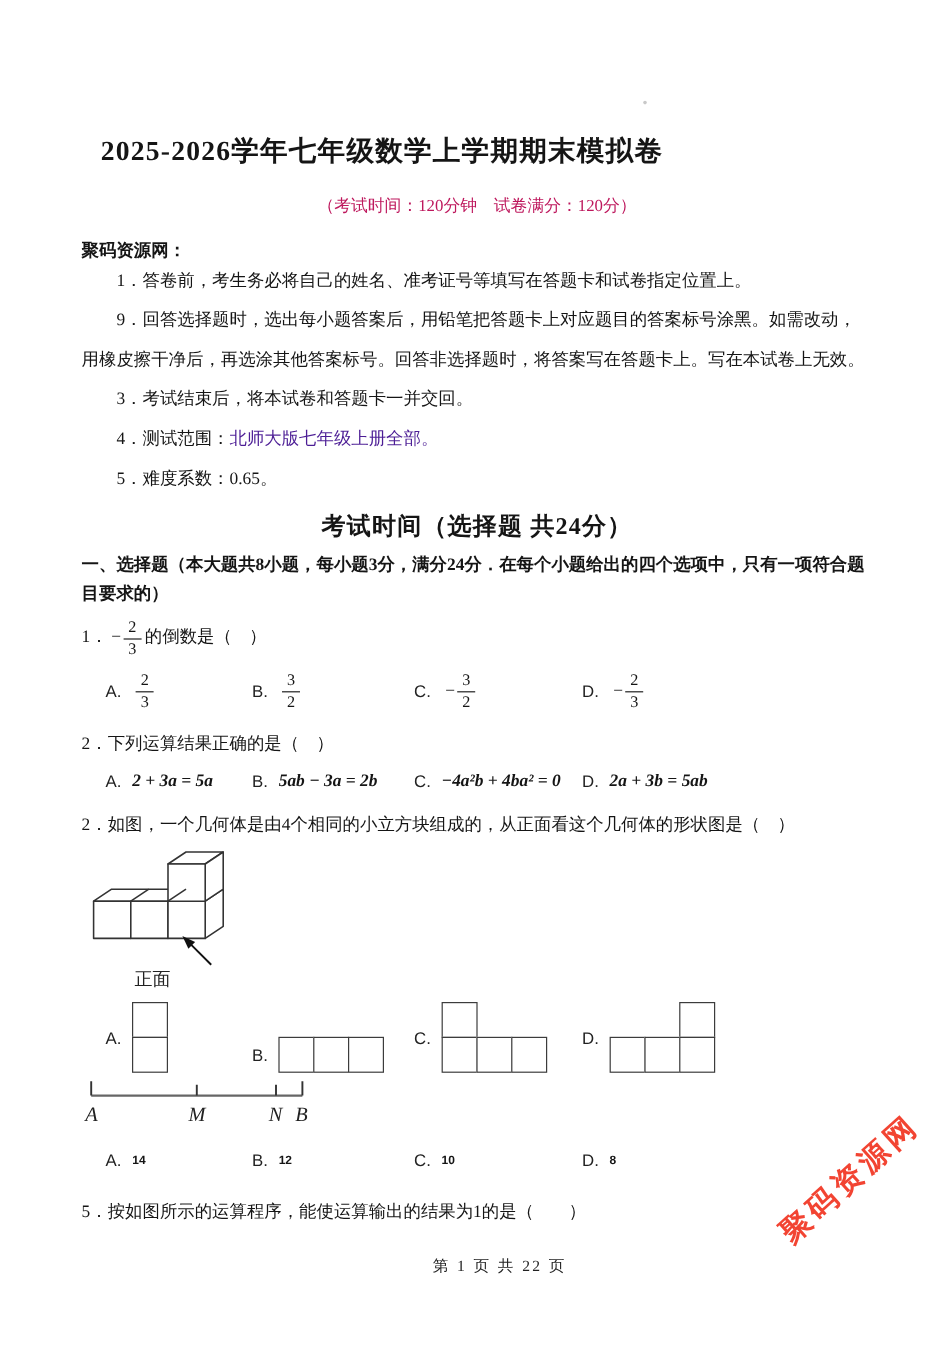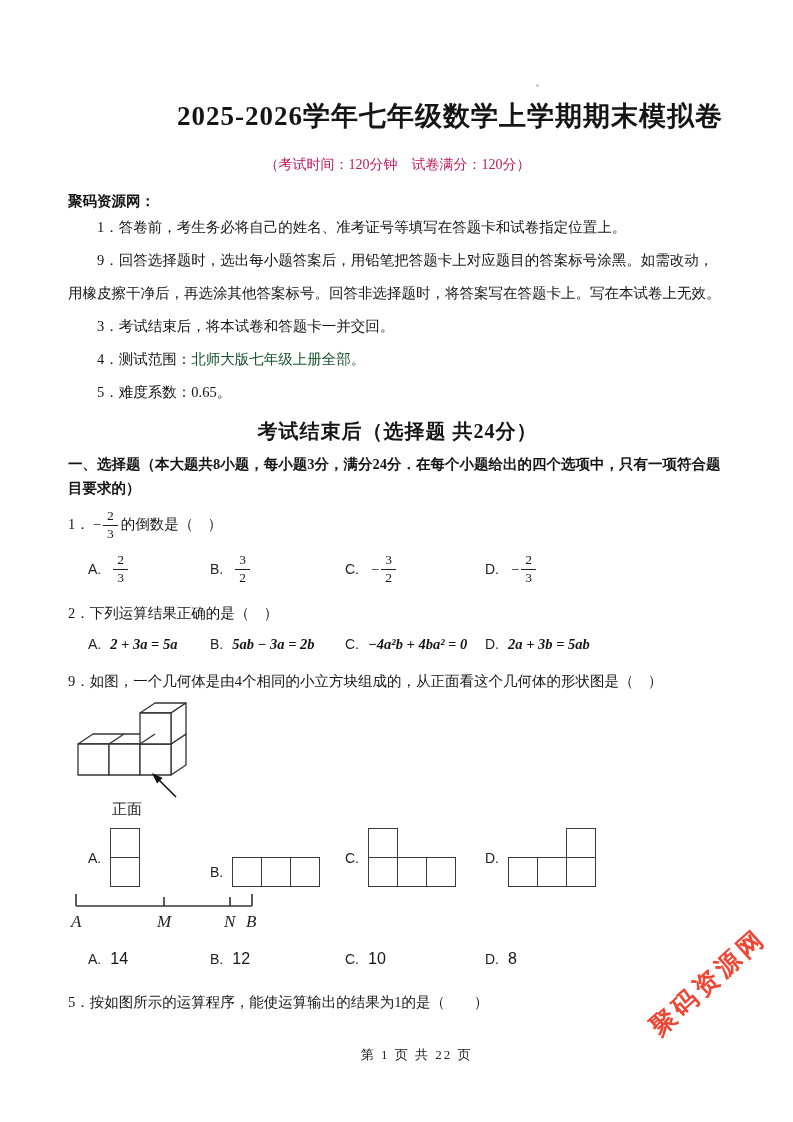--- a/index.html
+++ b/index.html
@@ -1,36 +1,36 @@
 <!DOCTYPE html>
 <html><head>
 <meta charset="utf-8">
 <style>
   html,body{margin:0;padding:0;background:#ffffff;}
   .page{position:relative;width:793px;height:1122px;background:#fff;overflow:hidden;
         font-family:"Liberation Serif","DejaVu Serif",serif;color:#151515;font-size:14.5px;}
   .content{padding:0 66px 0 68px;}
-  .title{margin:4px;padding-top:94px;text-align:right;font-size:27px;font-weight:bold;letter-spacing:1px;}
+  .title{margin:16px;padding-top:94px;text-align:left;font-size:23px;font-weight:bold;letter-spacing:1px;}
   .subtitle{margin-top:22px;text-align:center;font-size:14px;color:#be185d;}
   .notices-heading{margin-top:18px;font-weight:bold;font-size:14.5px;}
   .notice{margin:0;text-indent:2em;line-height:33px;}
-  .red{color:#14532d;}
+  .red{color:#4c1d95;}
   .part-title{margin:9px 0 0;text-align:center;font-size:20px;font-weight:bold;letter-spacing:1px;}
   .intro{margin:7px 0 0;font-weight:bold;line-height:24px;}
   .q{margin-top:10px;line-height:27px;}
   .q.tall{display:flex;align-items:center;margin-top:4px;min-height:42px;line-height:1.2;}
   .opt-row{display:flex;align-items:center;padding-left:20px;margin-top:3px;min-height:28px;}
   .opt-row.fracs{min-height:42px;margin-top:2px;}
   .opt{display:flex;align-items:center;}
   .opt:nth-child(1){width:122px;}
   .opt:nth-child(2){width:135px;}
   .opt:nth-child(3){width:140px;}
   .opt:nth-child(4){flex:1;}
   .opt-label{font-family:"Liberation Sans","DejaVu Sans",sans-serif;font-size:14px;margin-right:9px;color:#222;}
-  .opt-val{font-family:"Liberation Sans","DejaVu Sans",sans-serif;font-size:16px;}
+  .opt-val{font-family:"Liberation Sans","DejaVu Sans",sans-serif;font-size:10px;font-weight:bold;}
   .math{font-style:italic;font-family:"Liberation Serif","DejaVu Serif",serif;font-weight:bold;}
   .frac{display:inline-flex;align-items:center;vertical-align:middle;margin:0 3px;}
   .fsign{margin-right:2px;}
   .fstack{display:inline-flex;flex-direction:column;align-items:center;line-height:1.25;font-size:13.5px;}
   .fnum{border-bottom:1px solid #222;padding:0 4px;}
   .fden{padding:0 4px;}
   .figure-block{margin-top:4px;height:120px;}
   .q3-row{display:flex;align-items:flex-end;padding-left:20px;margin-top:4px;height:64px;}
   .q3-opt{display:flex;align-items:center;}
   .q3-opt:nth-child(1){width:122px;}
@@ -59,21 +59,21 @@
 
     <div>
       <div class="notices-heading">聚码资源网：</div>
       <p class="notice">1．答卷前，考生务必将自己的姓名、准考证号等填写在答题卡和试卷指定位置上。</p>
       <p class="notice">9．回答选择题时，选出每小题答案后，用铅笔把答题卡上对应题目的答案标号涂黑。如需改动，用橡皮擦干净后，再选涂其他答案标号。回答非选择题时，将答案写在答题卡上。写在本试卷上无效。</p>
       <p class="notice">3．考试结束后，将本试卷和答题卡一并交回。</p>
       <p class="notice"><span>4．测试范围：</span><span class="red">北师大版七年级上册全部。</span></p>
       <p class="notice">5．难度系数：0.65。</p>
     </div>
 
-    <h2 class="part-title">考试结束后（选择题 共24分）</h2>
+    <h2 class="part-title">考试时间（选择题 共24分）</h2>
     <p class="intro">一、选择题（本大题共8小题，每小题3分，满分24分．在每个小题给出的四个选项中，只有一项符合题目要求的）</p>
 
     <div class="q tall">
       <span>1．</span>
         <span class="frac">
           <span class="fsign">−</span>
           <span class="fstack">
             <span class="fnum">2</span>
             <span class="fden">3</span>
           </span>
@@ -134,21 +134,21 @@
       <div class="opt">
           <span class="opt-label">C.</span>
           <span class="math">−4a²b + 4ba² = 0</span>
         </div>
       <div class="opt">
           <span class="opt-label">D.</span>
           <span class="math">2a + 3b = 5ab</span>
         </div>
     </div>
 
-    <div class="q">9．如图，一个几何体是由4个相同的小立方块组成的，从正面看这个几何体的形状图是（　）</div>
+    <div class="q">2．如图，一个几何体是由4个相同的小立方块组成的，从正面看这个几何体的形状图是（　）</div>
     <div class="figure-block">
       <svg width="190" height="120" viewBox="0 0 190 120">
         <g fill="#ffffff" stroke="#333333" stroke-width="1.3" stroke-linejoin="round">
           <path d="M10,45 L25,35 L118,35 L103,45 Z"></path>
           <path d="M103,45 L118,35 L118,66 L103,76 Z"></path>
           <path d="M72,14 L87,4 L118,4 L103,14 Z"></path>
           <path d="M103,14 L118,4 L118,35 L103,45 Z"></path>
           <rect x="10" y="45" width="31" height="31"></rect>
           <rect x="41" y="45" width="31" height="31"></rect>
           <rect x="72" y="45" width="31" height="31"></rect>

